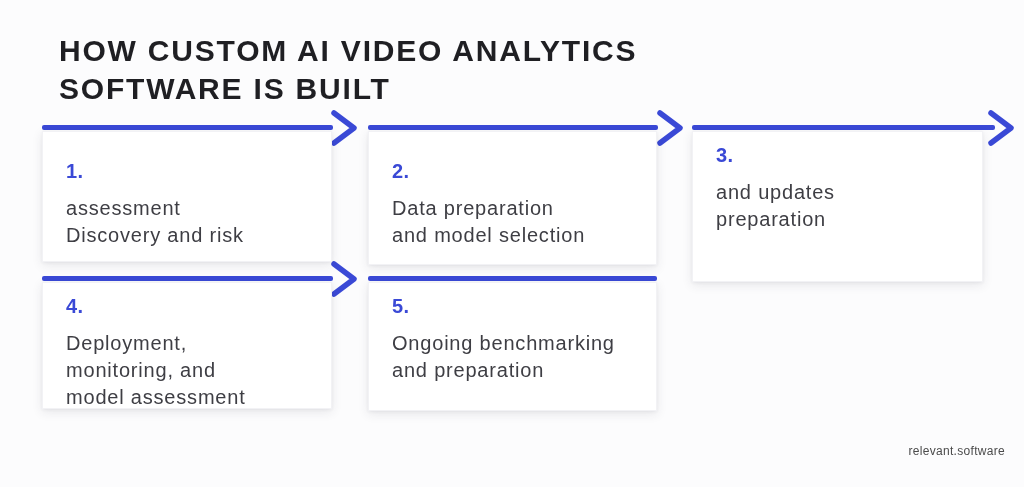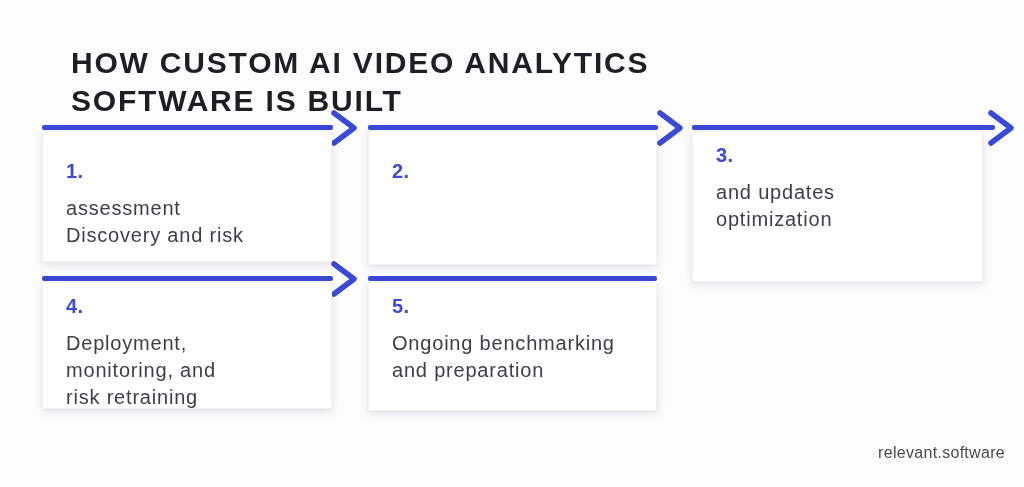--- a/index.html
+++ b/index.html
@@ -12,21 +12,21 @@
     width: 1024px;
     height: 487px;
     background: #fcfcfd;
     overflow: hidden;
     font-family: "Liberation Sans", sans-serif;
   }
   .title {
     position: absolute;
     left: 55px;
     top: 28px;
-    margin: 16px;
+    margin: 4px;
     font-size: 30px;
     line-height: 38px;
     font-weight: 800;
     letter-spacing: 1.8px;
     color: #1f1f23;
     white-space: pre-line;
   }
   .arrow-line {
     position: absolute;
     height: 5px;
@@ -74,21 +74,21 @@
     font-size: 14px;
     font-weight: 800;
     letter-spacing: 2px;
     color: #141414;
     margin-top: 41px;
   }
   .footer-site {
     position: absolute;
     right: 19px;
     top: 444px;
-    font-size: 16px;
+    font-size: 12px;
     letter-spacing: 0.3px;
     color: #4b4b4b;
   }
 </style>
 </head>
 <body>
 
 <div class="canvas">
 
   <h1 class="title">HOW CUSTOM AI VIDEO ANALYTICS
@@ -127,36 +127,40 @@
   <div class="card" style="left:42px; top:131px; width:290px; height:131px;">
     <div class="step-number">1.</div>
     <div class="step-text">
       <div>assessment</div>
       <div>Discovery and risk</div>
     </div>
   </div>
 
   <div class="card" style="left:368px; top:131px; width:289px; height:134px;">
     <div class="step-number">2.</div>
+    <div class="step-text">
+      <div>Data preparation</div>
+      <div>and model selection</div>
+    </div>
   </div>
 
   <div class="card tall" style="left:692px; top:131px; width:291px; height:151px;">
     <div class="step-number">3.</div>
     <div class="step-text">
       <div>and updates</div>
-      <div>optimization</div>
+      <div>preparation</div>
     </div>
   </div>
 
   <div class="card tall" style="left:42px; top:282px; width:290px; height:127px;">
     <div class="step-number">4.</div>
     <div class="step-text">
       <div>Deployment,</div>
       <div>monitoring, and</div>
-      <div>risk retraining</div>
+      <div>model assessment</div>
     </div>
   </div>
 
   <div class="card tall" style="left:368px; top:282px; width:289px; height:129px;">
     <div class="step-number">5.</div>
     <div class="step-text">
       <div>Ongoing benchmarking</div>
       <div>and preparation</div>
     </div>
   </div>

